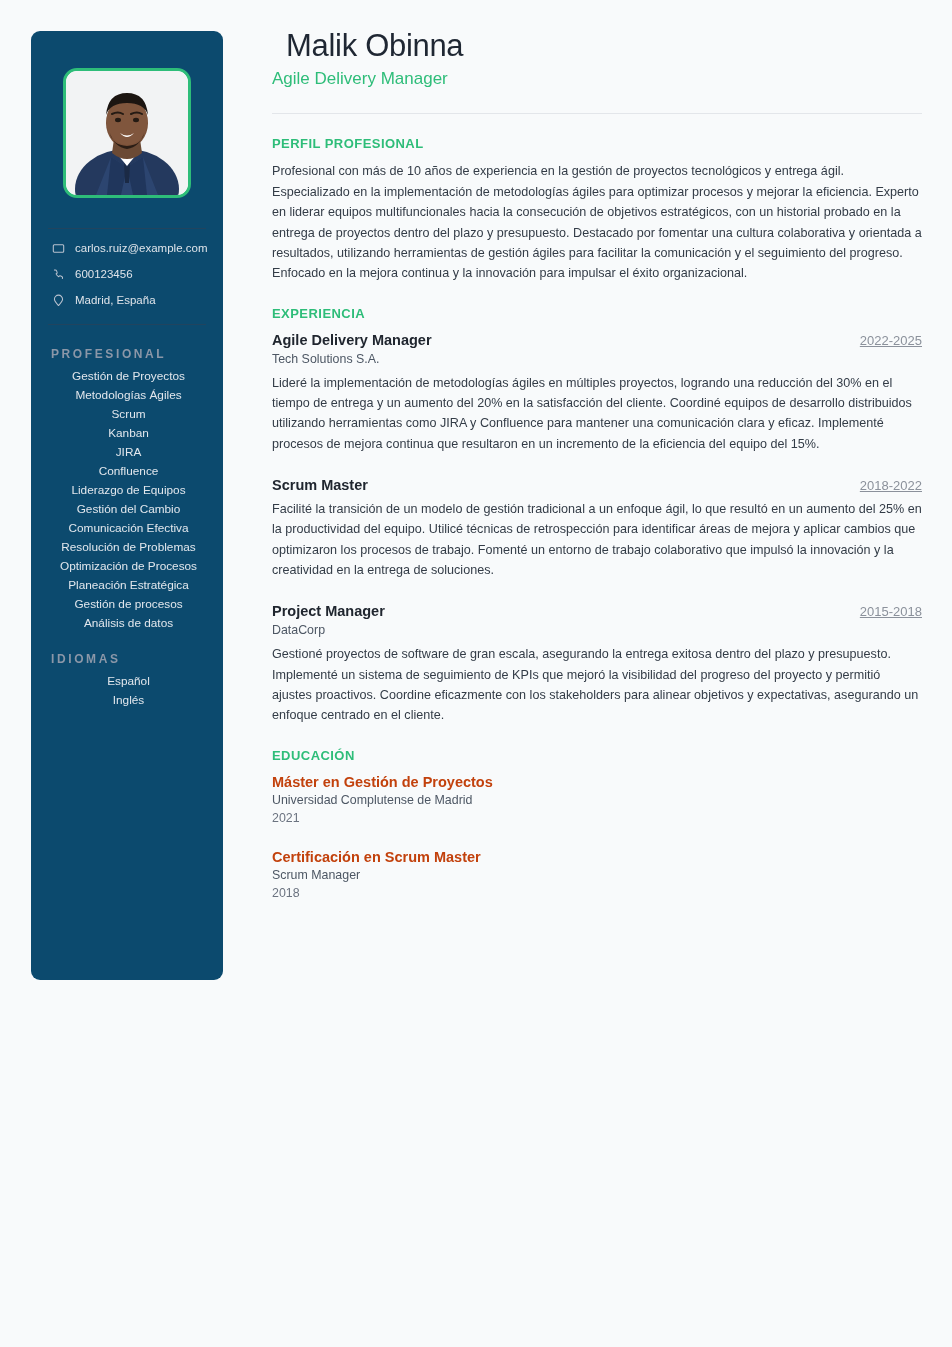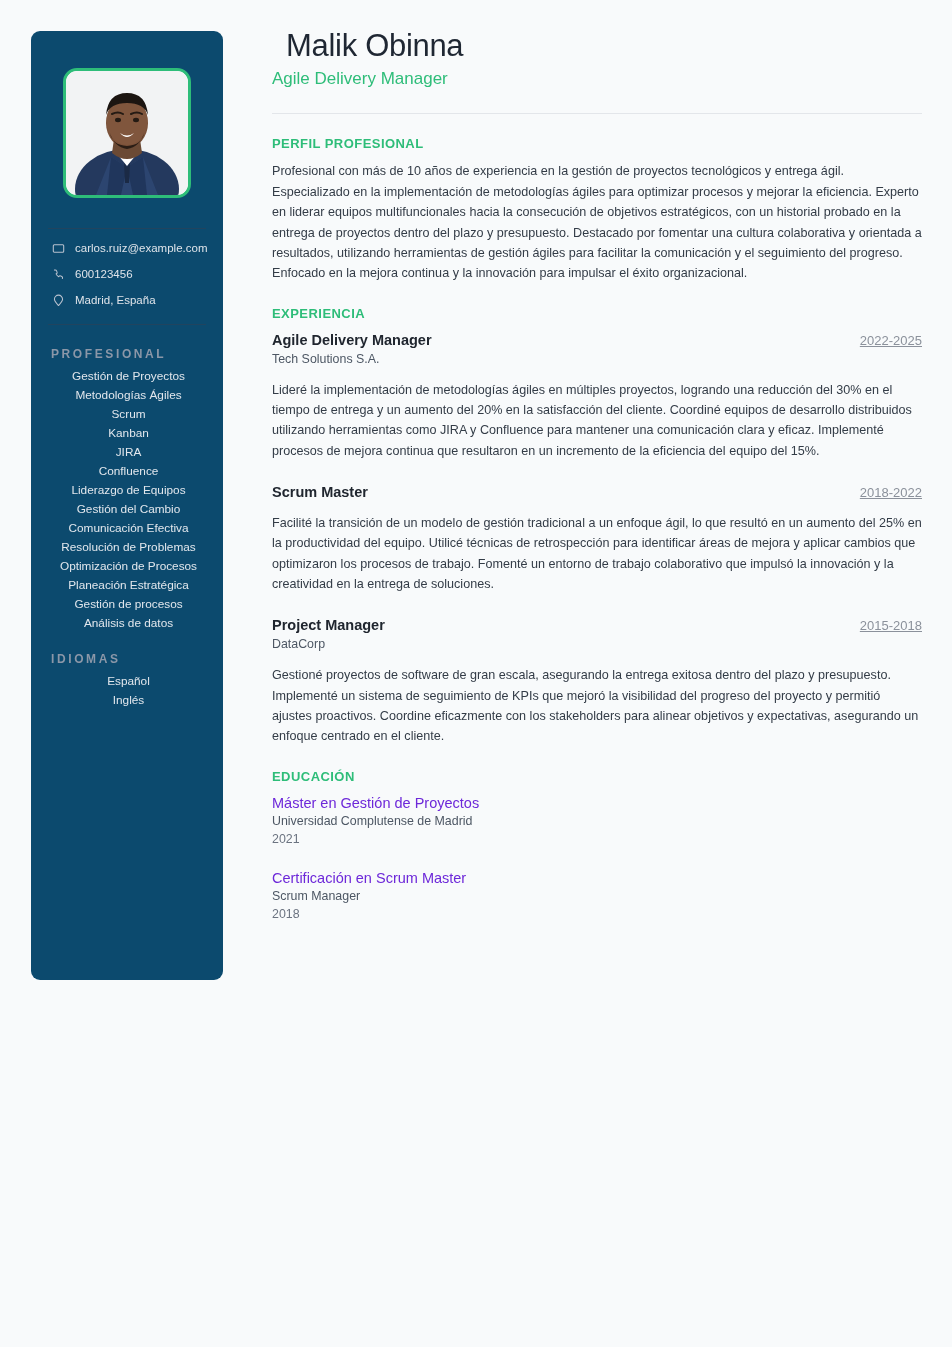--- a/index.html
+++ b/index.html
@@ -75,25 +75,25 @@
     font-size:12.6px; color:#333c47; line-height:1.62;
     text-align:left;
   }
 
   .entry { margin-bottom:22px; }
   .entry:last-child { margin-bottom:0; }
   .entry-head { display:flex; justify-content:space-between; align-items:baseline; }
   .entry-title { font-size:14.5px; font-weight:bold; color:#20262f; line-height:1.3; }
   .entry-date { font-size:13px; color:#8b919b; white-space:nowrap; padding-left:14px;text-decoration:underline; }
   .entry-org { font-size:12.4px; color:#4d5764; line-height:1.45; margin-top:1px; }
-  .entry-desc { font-size:12.6px; color:#333c47; line-height:1.62; margin-top:11px; }
+  .entry-desc { font-size:12.6px; color:#333c47; line-height:1.62; margin-top:4px; }
 
   .edu-entry { margin-bottom:20px; }
   .edu-entry:last-child { margin-bottom:0; }
-  .edu-title { font-size:14.5px; font-weight:normal; color:#6d28d9; line-height:1.35; }
+  .edu-title { font-size:14.5px; font-weight:bold; color:#c2410c; line-height:1.35; }
   .edu-org { font-size:12.4px; color:#4d5764; line-height:1.42; }
   .edu-year { font-size:12.4px; color:#6b7380; line-height:1.42; }
 </style>
 </head>
 <body>
 
 <div class="page">
 
   <aside class="sidebar">
 

